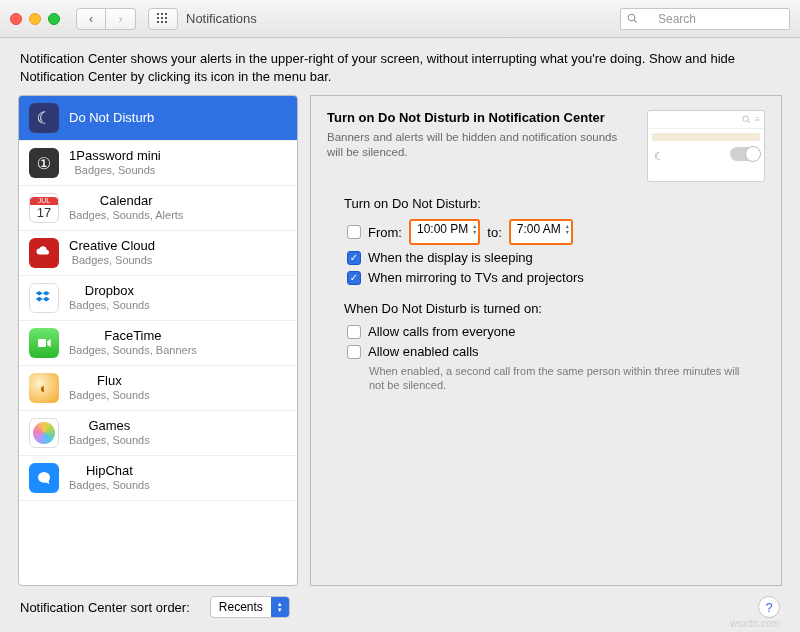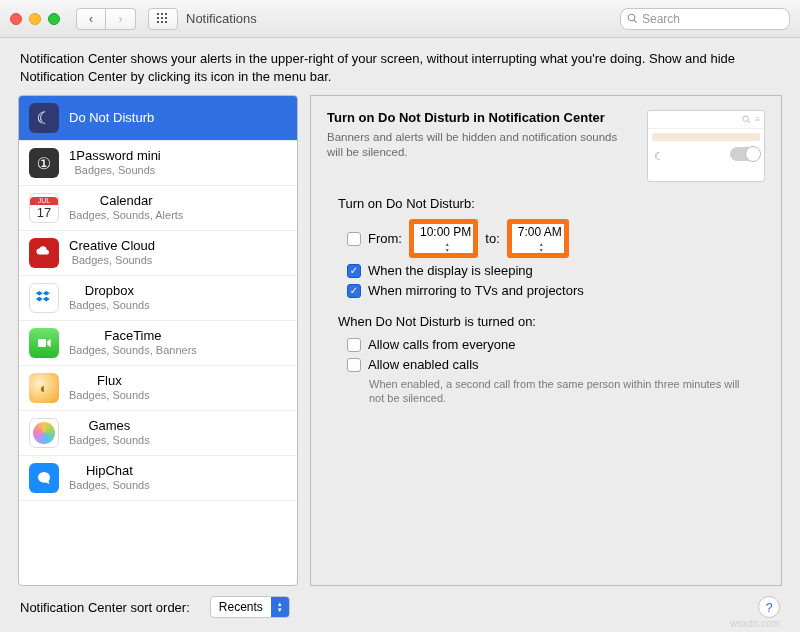--- a/index.html
+++ b/index.html
@@ -51,22 +51,22 @@
   border:1px solid #c6c6c6; border-radius:4px;
   display:flex; align-items:center; justify-content:center;
   font-size:11px; color:#555;
   margin-left:4px;
 }
 .title {
   flex:1; text-align:left; font-size:13px; color:#4a4a4a; padding-right:60px;
 }
 .search-box {
   width: 170px; height:22px;
-  background:#fff; border:1px solid #c6c6c6; border-radius:8px;
-  display:flex; align-items:center; padding:0 6px; gap:4px;
+  background:#fff; border:1px solid #c6c6c6; border-radius:2px;
+  display:flex; align-items:center; padding:0 6px; gap:20px;
   color:#999; font-size:12px;
 }
 .search-box svg { width:11px; height:11px; fill:#8a8a8a; }
 
 .description {
   padding: 12px 20px 10px 20px;
   font-size:13px;
   color:#000;
   line-height:1.35;
 }
@@ -122,37 +122,37 @@
 }
 .dh-preview .pv-top { height:18px; border-bottom:1px solid #eee; display:flex; align-items:center; justify-content:flex-end; gap:4px; padding:0 4px;}
 .dh-preview .pv-sw {
   width:30px; height:14px; background:#d0d0d0; border-radius:7px; position:relative; margin:6px 4px 0 auto;
 }
 .dh-preview .pv-sw::after {
   content:""; width:14px; height:14px; background:#fff; border:1px solid #bbb; border-radius:50%; position:absolute; right:-1px; top:-1px;
 }
 .dh-preview .pv-moon { position:absolute; left:6px; bottom:18px; color:#888; font-size:11px;}
 
-.section-label { font-size:13px; margin:8px 0 8px 11px; }
+.section-label { font-size:13px; margin:8px 0 8px 17px; }
 .opt-row {
   display:flex; align-items:center; gap:7px;
   margin: 5px 0 5px 20px;
   font-size:13px;
 }
 .cbox {
   width:14px; height:14px; border:1px solid #a7a7a7; border-radius:3px; background:#fff;
   display:inline-flex; align-items:center; justify-content:center;
 }
 .cbox.checked { background:#2f71e3; border-color:#1b58c6;}
 .cbox.checked::after {
   content:"✓"; color:#fff; font-size:10px; line-height:1;
 }
 .time-input {
   display:inline-flex; align-items:center; gap:2px;
-  background:#fff; border:5px solid #f97316; border-radius:3px; padding:1px 2px 0 6px; font-size:12px;flex-direction:column;
+  background:#fff; border:2px solid #f97316; border-radius:3px; padding:1px 2px 7px 6px; font-size:12px;
 }
 .stepper {
   display:flex; flex-direction:column; margin-left:3px;
 }
 .stepper span { font-size:6px; line-height:6px; color:#666; }
 .hint { font-size:11px; color:#7a7a7a; margin:2px 12px 0 42px; line-height:1.3;}
 
 .footer {
   display:flex; align-items:center; padding:10px 20px 14px 20px; gap:20px;
 }

